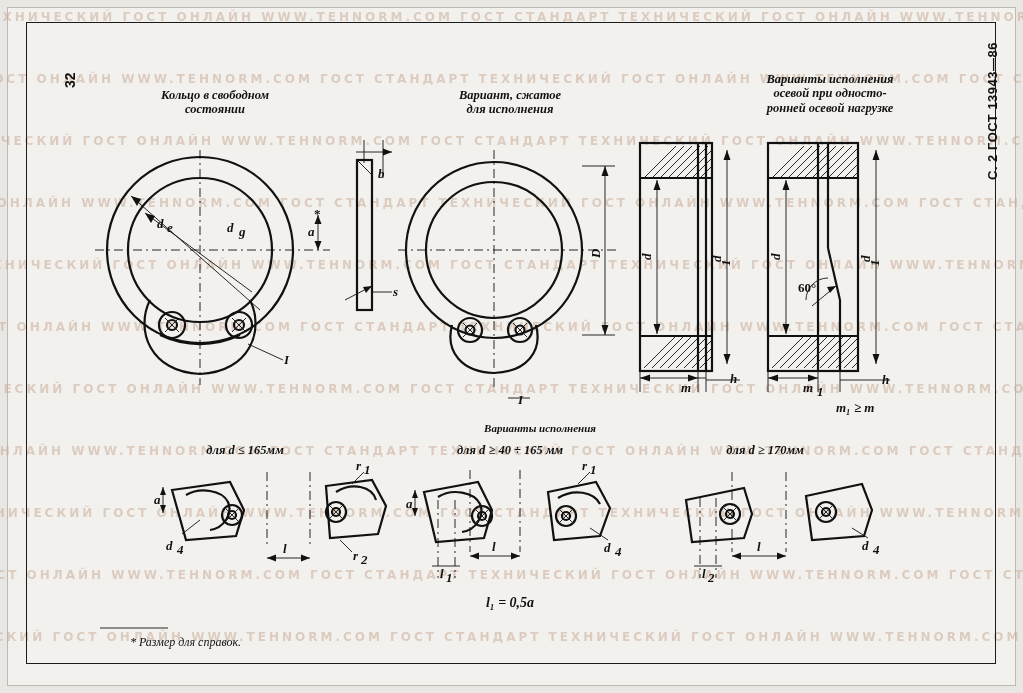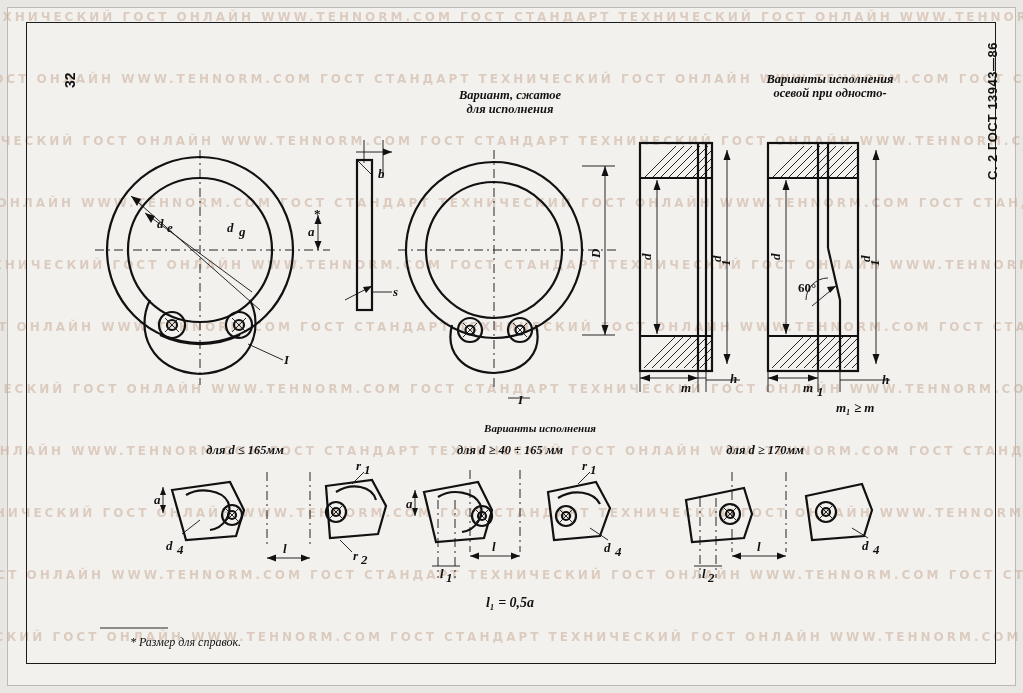--- a/index.html
+++ b/index.html
@@ -49,27 +49,32 @@
     <div class="row" style="top:568px;left:-170px">ТЕХНИЧЕСКИЙ ГОСТ ОНЛАЙН  WWW.TEHNORM.COM  ГОСТ  СТАНДАРТ   ТЕХНИЧЕСКИЙ ГОСТ ОНЛАЙН  WWW.TEHNORM.COM  ГОСТ  СТАНДАРТ   ТЕХНИЧЕСКИЙ ГОСТ ОНЛАЙН  WWW.TEHNORM.COM  ГОСТ  СТАНДАРТ   ТЕХНИЧЕСКИЙ ГОСТ ОНЛАЙН  WWW.TEHNORM.COM  ГОСТ  СТАНДАРТ   </div>
     <div class="row" style="top:630px;left:-90px">ТЕХНИЧЕСКИЙ ГОСТ ОНЛАЙН  WWW.TEHNORM.COM  ГОСТ  СТАНДАРТ   ТЕХНИЧЕСКИЙ ГОСТ ОНЛАЙН  WWW.TEHNORM.COM  ГОСТ  СТАНДАРТ   ТЕХНИЧЕСКИЙ ГОСТ ОНЛАЙН  WWW.TEHNORM.COM  ГОСТ  СТАНДАРТ   ТЕХНИЧЕСКИЙ ГОСТ ОНЛАЙН  WWW.TEHNORM.COM  ГОСТ  СТАНДАРТ   </div>
   </div>
 
   <div class="frame"></div>
 
   <div class="ink pgnum" style="left:62px;top:88px;">32</div>
 
   <div class="ink sidetitle" style="left:985px;top:180px;">С. 2 ГОСТ 13943—86</div>
 
+  <div class="ink hand lbl" style="left:120px;top:88px;width:190px;">
+    <div>Кольцо в свободном</div>
+    <div>состоянии</div>
+  </div>
   <div class="ink hand lbl" style="left:420px;top:88px;width:180px;">
     <div>Вариант, сжатое</div>
     <div>для исполнения</div>
   </div>
   <div class="ink hand lbl" style="left:715px;top:72px;width:230px;">
     <div>Варианты исполнения</div>
     <div>осевой при односто-</div>
+    <div>ронней осевой нагрузке</div>
   </div>
 
   <div class="ink hand lbl" style="left:430px;top:422px;width:220px;font-size:11px;">Варианты исполнения</div>
 
   <div class="ink hand lbl" style="left:165px;top:443px;width:160px;">для  d ≤ 165мм</div>
   <div class="ink hand lbl" style="left:410px;top:443px;width:200px;">для d ≥ 40 ÷ 165 мм</div>
   <div class="ink hand lbl" style="left:680px;top:443px;width:170px;">для  d ≥ 170мм</div>
 
   <div class="ink hand lbl" style="left:440px;top:595px;width:140px;font-size:14px;">l₁ = 0,5a</div>
 

